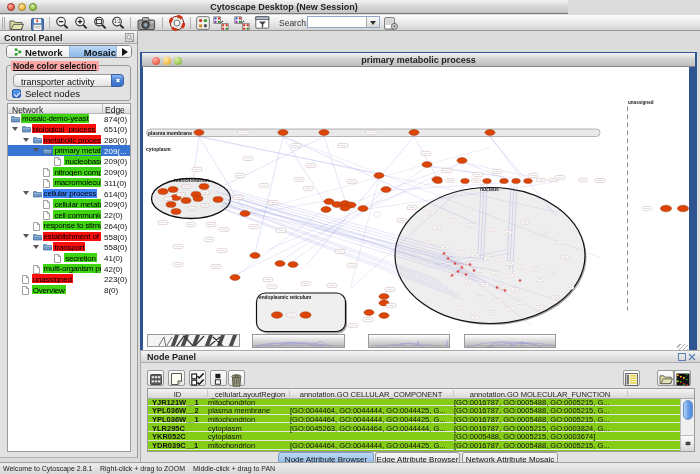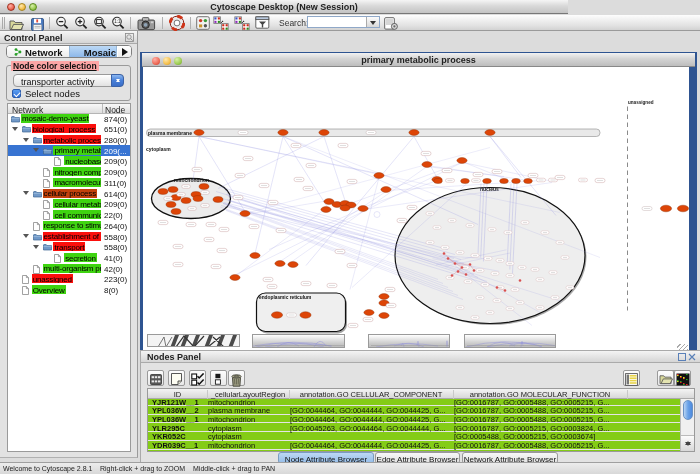--- a/index.html
+++ b/index.html
@@ -222,21 +222,21 @@
           <span class="txt">transporter activity</span>
           <div class="step"></div>
         </div>
     </div>
     <div id="chk"></div>
       <span id="chklbl">Select nodes</span>
     <div id="tree">
       <div id="treehead">
           <span class="n1">Network</span>
           <span class="dv"></span>
-          <span class="n2">Node</span>
+          <span class="n2">Edge</span>
         </div>
       <div class="trow" style="top:9.0px">
           <span class="tico" style="left:3.0px;top:1.5px">
             <svg width="9" height="8" viewBox="0 0 9 8" style="vertical-align:-1px">
               <path d="M0.5 2 L0.5 7 L8.5 7 L8.5 2.6 L4 2.6 L3.2 1.6 L0.8 1.6 Z" fill="#7199c8" stroke="#3c6494" stroke-width="0.7"></path>
               <path d="M0.5 3.4 L8.5 3.4" stroke="#9dbcdd" stroke-width="0.8"></path>
             </svg>
           </span>
           <span class="tlab" style="left:13.0px;max-width:80.0px;background:#3fd410">mosaic-demo-yeast</span>
           <span class="tval" style="color:#111">874(0)</span>
@@ -313,21 +313,21 @@
         <div class="trow" style="top:84.1px">
           <span class="tico" style="left:14.6px;top:3px">
             <span class="arr"></span>
           </span>
           <span class="tico" style="left:24.6px;top:1.5px">
             <svg width="9" height="8" viewBox="0 0 9 8" style="vertical-align:-1px">
               <path d="M0.5 2 L0.5 7 L8.5 7 L8.5 2.6 L4 2.6 L3.2 1.6 L0.8 1.6 Z" fill="#7199c8" stroke="#3c6494" stroke-width="0.7"></path>
               <path d="M0.5 3.4 L8.5 3.4" stroke="#9dbcdd" stroke-width="0.8"></path>
             </svg>
           </span>
-          <span class="tlab" style="left:34.6px;max-width:58.4px;background:#c2410c">cellular process</span>
+          <span class="tlab" style="left:34.6px;max-width:58.4px;background:#3b82f6">cellular process</span>
           <span class="tval" style="color:#111">614(0)</span>
         </div>
         <div class="trow" style="top:94.8px">
           <span class="tico" style="left:35.4px;top:1.5px">
             <svg width="7" height="9" viewBox="0 0 7 9" style="vertical-align:-1px">
               <path d="M0.5 0.5 L4.4 0.5 L6.5 2.6 L6.5 8.5 L0.5 8.5 Z" fill="#fff" stroke="#8a8a8a" stroke-width="0.8"></path>
               <path d="M4.4 0.5 L4.4 2.6 L6.5 2.6" fill="none" stroke="#8a8a8a" stroke-width="0.8"></path>
             </svg>
           </span>
           <span class="tlab" style="left:45.4px;max-width:47.6px;background:#3fd410">cellular metabo</span>
@@ -802,21 +802,21 @@
   <div class="bstrip abs" style="left:464px;top:334px;width:92px;overflow:hidden"><svg width="92" height="14">
         <path d="M22 12 Q 36 3 50 11" stroke="#8b8bdc" stroke-width="0.6" fill="none" opacity="0.7"></path>
         <path d="M56 12 Q 57 1 58 11" stroke="#8b8bdc" stroke-width="0.6" fill="none" opacity="0.7"></path>
         <path d="M1 12 Q 39 2 77 11" stroke="#8b8bdc" stroke-width="0.6" fill="none" opacity="0.7"></path>
         <path d="M22 12 Q 57 4 92 11" stroke="#8b8bdc" stroke-width="0.6" fill="none" opacity="0.7"></path>
         <path d="M77 12 Q 60 5 44 11" stroke="#8b8bdc" stroke-width="0.6" fill="none" opacity="0.7"></path>
         <line x1="2" y1="10.5" x2="90" y2="10.5" stroke="#999" stroke-width="0.5"></line>
       </svg></div>
   <div id="dpanel" class="abs">
     <div id="dphead">
-        <span>Nodes Panel</span>
+        <span>Node Panel</span>
       <svg style="position:absolute;right:4px;top:2px" width="18" height="8" viewBox="0 0 18 8">
           <rect x="0.5" y="0.5" width="7" height="7" fill="none" stroke="#5a80b8" stroke-width="1"></rect>
           <path d="M11 1 L17 7 M17 1 L11 7" stroke="#5a80b8" stroke-width="1.2"></path>
         </svg>
     </div>
     <div class="dbtn" style="left:6px;top:19px"><svg width="12" height="11" viewBox="0 0 12 11">
           <rect x="0.5" y="0.5" width="11" height="10" rx="1" fill="#585858" stroke="#333" stroke-width="0.8"></rect>
           <g fill="#e8e8e8">
             <rect x="1.6" y="2.2" width="2.4" height="2"></rect>
             <rect x="4.8" y="2.2" width="2.4" height="2"></rect>
@@ -923,19 +923,19 @@
           <span class="c3">[GO:0044464, GO:0044444, GO:0044425, G...</span>
           <span class="c4">[GO:0016787, GO:0005488, GO:0005215, G...</span>
         </div>
       <div id="vscroll">
           <div id="vthumb"></div>
           <div id="vbtns"></div>
         </div>
     </div>
     <div class="btab sel" style="left:137px;top:101px;width:96px;padding-top:1.5px">Node Attribute Browser</div>
     <div class="btab" style="left:234px;top:101px;width:85px;padding-top:1.5px">Edge Attribute Browser</div>
-    <div class="btab" style="left:321px;top:101px;width:96px;padding-top:1.5px">Network Attribute Browser</div>
+    <div class="btab" style="left:321px;top:101px;width:96px;padding-top:1.5px">Network Attribute Mosaic</div>
   </div>
   <div id="status" class="abs">
     <span style="left:3px">Welcome to Cytoscape 2.8.1</span>
     <span style="left:100px">Right-click + drag to ZOOM</span>
     <span style="left:193px">Middle-click + drag to PAN</span>
   </div>
 </div>
 </body></html>

